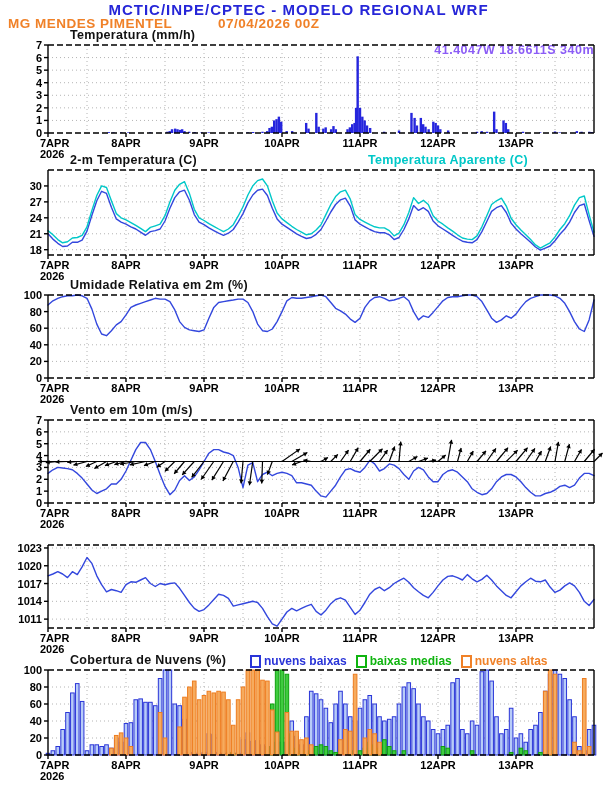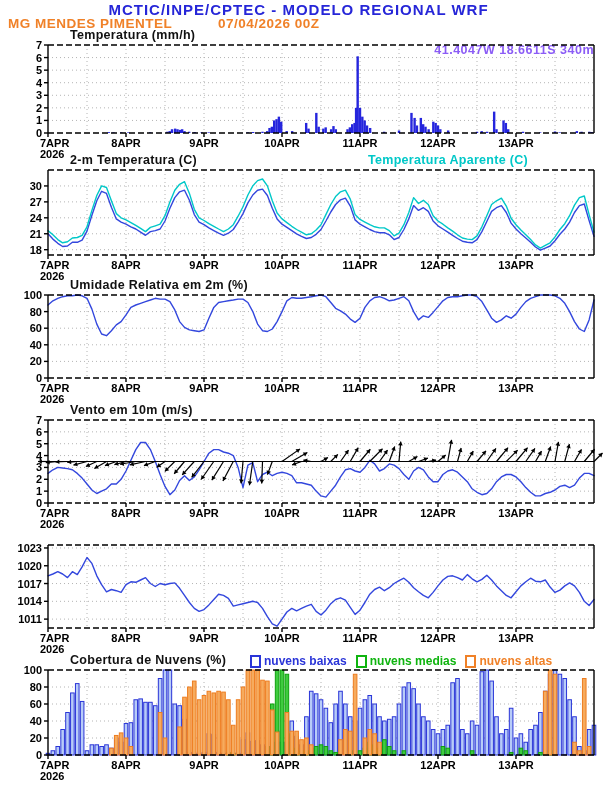--- a/index.html
+++ b/index.html
@@ -38,21 +38,21 @@
   <div class="ptitle" style="top:403px">Vento em 10m (m/s)</div>
   <div class="ptitle" style="top:653px">Cobertura de Nuvens (%)</div>
 
   <div class="cloud-legend">
     <span class="lg-item">
       <span class="lg-sq" id="sq-low" style="border-color: rgb(42, 53, 216);"></span>
       <span id="lb-low" style="color: rgb(42, 53, 216); text-align: center;">nuvens baixas</span>
     </span>
     <span class="lg-item">
       <span class="lg-sq" id="sq-mid" style="border-color: rgb(15, 180, 15);"></span>
-      <span id="lb-mid" style="color: rgb(15, 180, 15);">nuvens medias</span>
+      <span id="lb-mid" style="color: rgb(15, 180, 15);">baixas medias</span>
     </span>
     <span class="lg-item">
       <span class="lg-sq" id="sq-high" style="border-color: rgb(240, 129, 40);"></span>
       <span id="lb-high" style="color: rgb(240, 129, 40);">nuvens altas</span>
     </span>
   </div>
 
   <svg id="meteogram" width="612" height="792" viewBox="0 0 612 792">
       <g>
         <line x1="87" y1="45" x2="87" y2="133" class="grid"></line>

